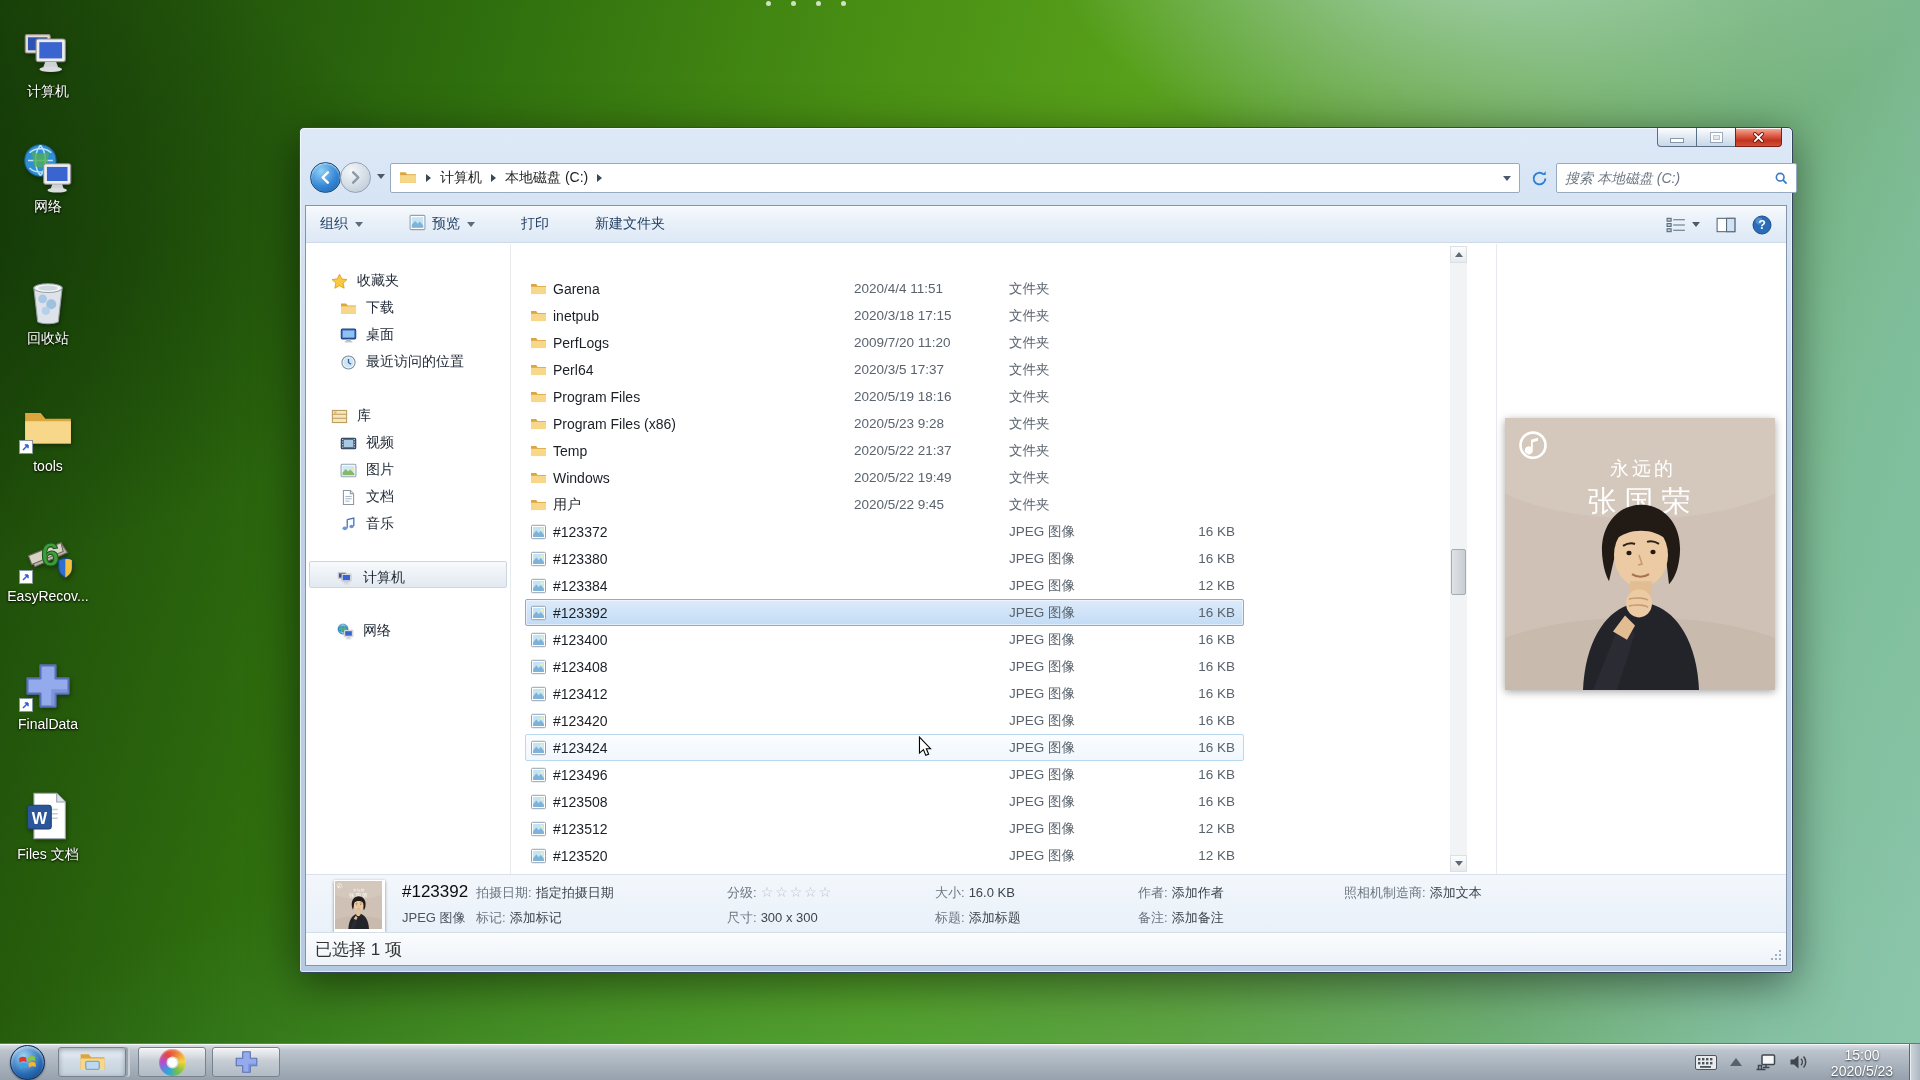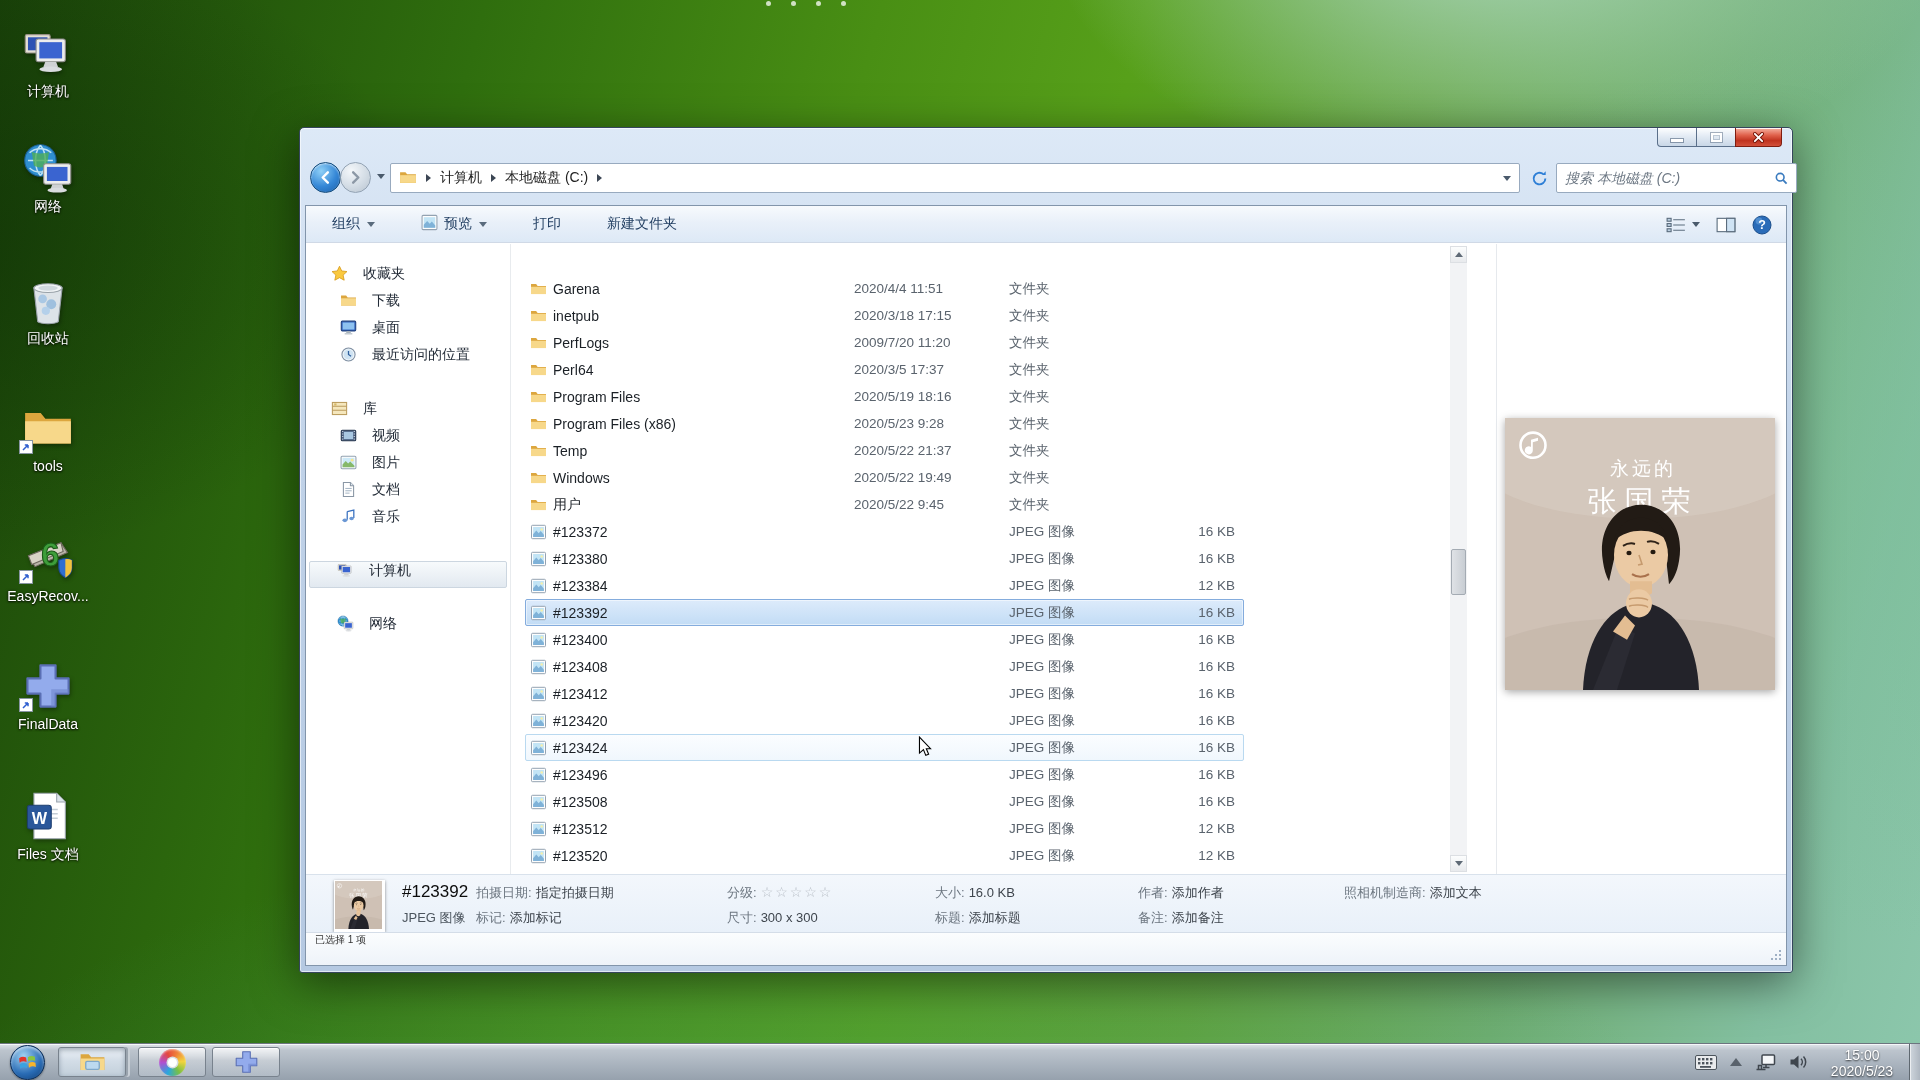--- a/index.html
+++ b/index.html
@@ -55,34 +55,34 @@
   .rf svg { width:17px; height:17px; }
   .search { position:absolute; left:1246px; top:2px; width:241px; height:30px; background:#fff; border:1px solid #98aabf; border-radius:2px; display:flex; align-items:center; }
   .search input { flex:1; border:0; outline:0; background:transparent; font-size:14px; padding:0 8px; font-family:inherit; color:#1d4ed8; }
   .search input::placeholder { font-style:italic; color:#6d7884; opacity:1; }
   .search .mag { margin-right:7px; display:flex; }
   .search .mag svg { width:15px; height:15px; }
 
   .client { position:absolute; left:5px; right:5px; top:77px; bottom:6px; border:1px solid #8295ab; background:#fff; }
   .tb { position:absolute; top:0; left:0; right:0; height:37px;
     background:linear-gradient(#f7fafd, #e9f0f9 45%, #dde9f6); border-bottom:1px solid #d0d9e6;
-    display:flex; align-items:center; padding-left:20px; font-size:14px; color:#1e3b5f; }
+    display:flex; align-items:center; padding-left:8px; font-size:14px; color:#1e3b5f; }
   .tbtn { display:flex; align-items:center; margin-right:34px; padding:4px 6px; border-radius:3px; white-space:nowrap; }
   .tbtn .pic svg { width:17px; height:17px; margin-right:6px; }
   .tbtn .car { margin-left:7px; border-top-color:#5a6b7d; }
   .tb-right { position:absolute; right:14px; top:0; height:37px; display:flex; align-items:center; gap:16px; }
   .tb-right .grp { display:flex; align-items:center; gap:6px; }
   .tb-right svg { width:20px; height:16px; }
   .tb-right .help svg { width:20px; height:20px; }
 
   .content { position:absolute; top:38px; left:0; right:0; height:630px; background:#fff; overflow:hidden; }
   .sidebar { position:absolute; left:0; top:0; width:205px; height:100%; padding-top:20px; border-right:1px solid #e8ebee; }
   .nav-group { margin-bottom:27px; }
   .nav-group.tight { margin-bottom:26px; }
-  .nav-row { height:27px; display:flex; align-items:flex-start; gap:15px; font-size:14px; color:#1c2430; border:1px solid transparent; border-radius:2px; margin:0 3px; white-space:nowrap; }
+  .nav-row { height:27px; display:flex; align-items:flex-end; gap:9px; font-size:14px; color:#1c2430; border:1px solid transparent; border-radius:2px; margin:0 3px; white-space:nowrap; }
   .nav-row.header { padding-left:21px; }
   .nav-row.child { padding-left:30px; color:#232c38; }
   .nav-row.root { padding-left:27px; }
   .nav-row.selected { background:linear-gradient(#f7fafc, #e2e9f0); border-color:#ccd6e0; }
   .nav-ic { display:flex; } .nav-ic svg { width:17px; height:17px; }
 
   .filearea { position:absolute; left:211px; top:0; width:727px; height:100%; }
   .cols { position:absolute; top:3px; left:0; width:727px; height:27px; display:grid; grid-template-columns:330px 155px 152px 90px; align-items:center; font-size:13.5px; color:#3f5a7d; }
   .cols .c { padding-left:10px; height:22px; line-height:22px; border-right:1px solid #e9edf2; }
   .sortmark { position:absolute; left:160px; top:-2px; width:0; height:0; border-left:4px solid transparent; border-right:4px solid transparent; border-bottom:4px solid #94a7bd; }
@@ -107,21 +107,21 @@
   .pimg svg { display:block; }
 
   .details { position:absolute; left:0; right:0; top:668px; height:62px; background:linear-gradient(#f3f7fc, #e8f0f9); border-top:1px solid #d9e2ec; }
   .dthumb { position:absolute; left:28px; top:5px; width:51px; height:52px; background:#fff; padding:1px; box-shadow:0 1px 3px rgba(0,0,0,.45); }
   .dname { position:absolute; left:96px; top:7px; font-size:17px; color:#0c0c0c; }
   .dtype { position:absolute; left:96px; top:34px; font-size:13px; color:#4c555e; }
   .dfield { position:absolute; font-size:13px; white-space:nowrap; }
   .dlab { color:#6c7680; } .dval { color:#3e454d; margin-left:4px; }
   .dval.stars { color:#b9bfc7; font-size:14px; letter-spacing:2px; }
 
-  .status { position:absolute; left:0; right:0; bottom:0; height:33px; background:linear-gradient(#fbfdfe, #eef3f9); border-top:1px solid #d4dde8; display:flex; align-items:flex-start; padding-left:9px; font-size:10px; color:#333; }
+  .status { position:absolute; left:0; right:0; bottom:0; height:33px; background:linear-gradient(#fbfdfe, #eef3f9); border-top:1px solid #d4dde8; display:flex; align-items:center; padding-left:9px; font-size:17px; color:#333; }
   .grip { position:absolute; right:3px; bottom:3px; }
 
   
   .taskbar { position:absolute; left:0; right:0; top:1043px; height:37px;
     background:linear-gradient(#e0e5ea, #bcc4cd 18%, #a8b2bd 60%, #96a1ad); border-top:1px solid #6c757f; box-shadow:inset 0 1px 0 rgba(255,255,255,.7); }
   .orb { position:absolute; left:10px; top:1px; width:35px; height:35px; border-radius:50%;
     background:radial-gradient(circle at 38% 30%, #9fd1f2, #2a6cb5 58%, #0d3b72); border:1px solid #0a2c57; box-shadow:inset 0 2px 3px rgba(255,255,255,.6), 0 1px 2px rgba(0,0,0,.4);
     display:flex; align-items:center; justify-content:center; }
   .orb svg { width:21px; height:21px; }
   .tbn { position:absolute; top:3px; height:30px; width:68px; border:1px solid #78828d; border-radius:3px;

